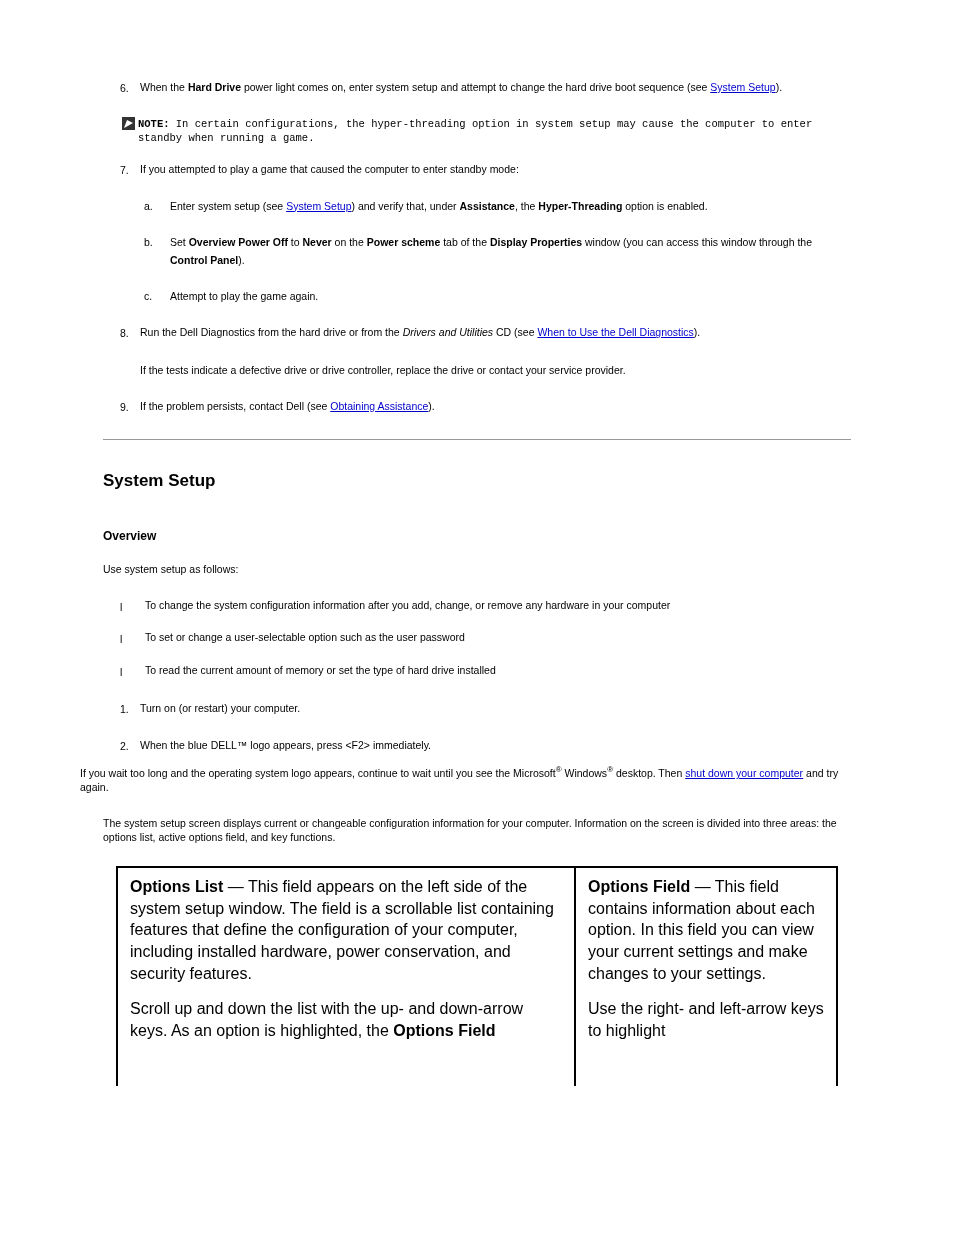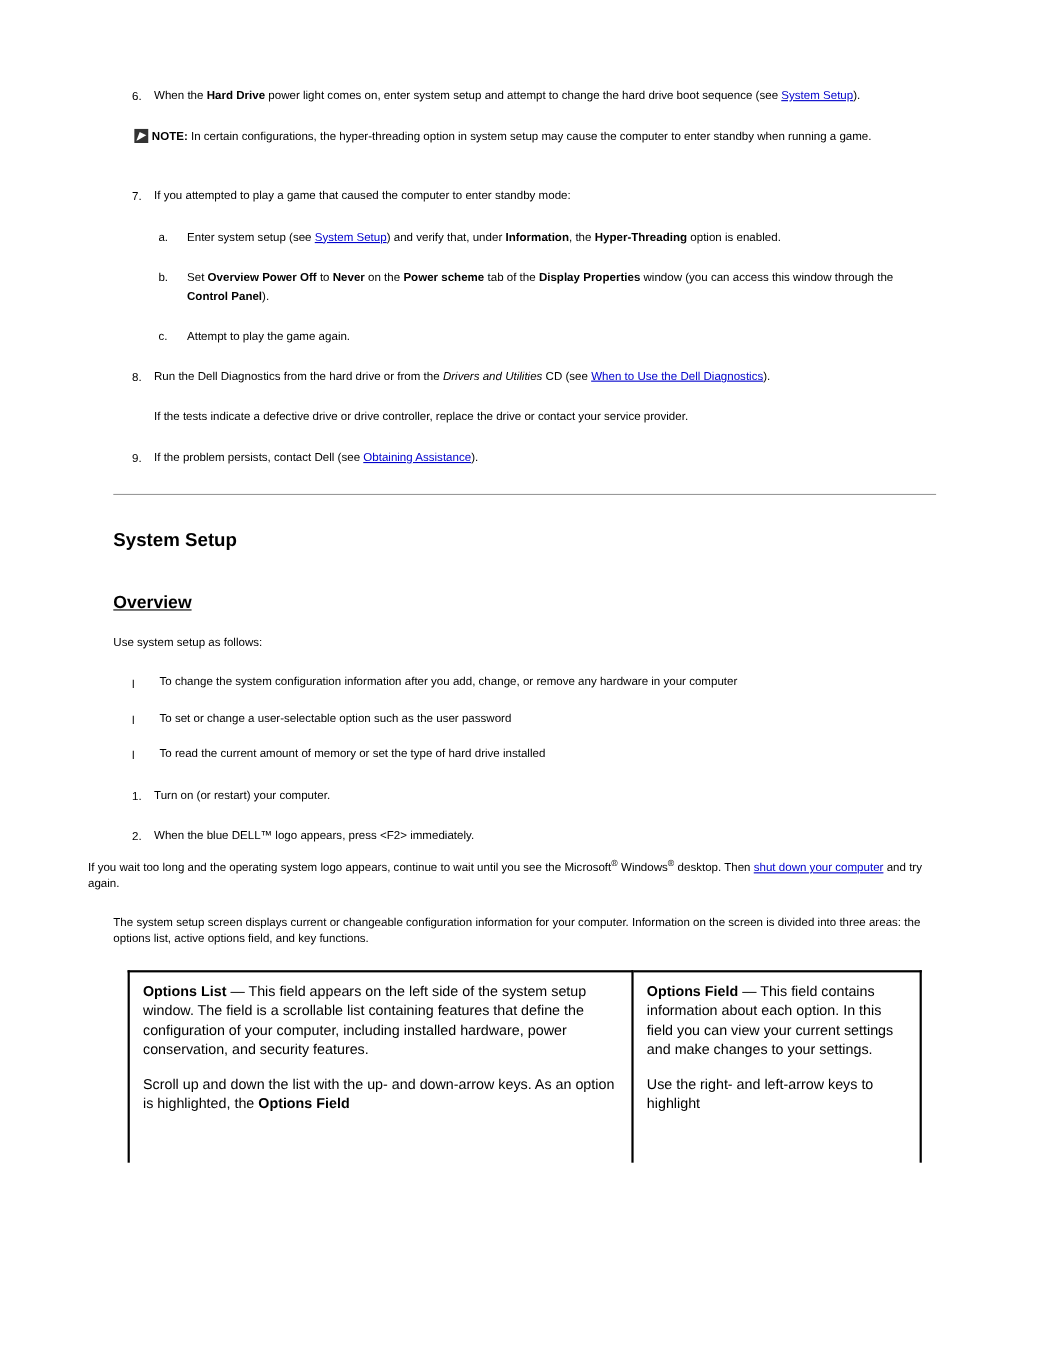--- a/index.html
+++ b/index.html
@@ -46,21 +46,22 @@
   }
   .conclusion {
     margin-left: 119px;
     margin-right: 106px;
     margin-bottom: 22px;
   }
   .note-row {
     display: flex;
     margin-left: 119px;
     margin-right: 106px;
-    margin-bottom: 40px;
+    margin-bottom: 16px;
+    font-family: Liberation Mono, monospace;
   }
   .note-icon {
     width: 19px;
     flex-shrink: 0;
     display: flex;
     align-items: flex-start;
     justify-content: center;
   }
   .note-text {
     flex: 1;
@@ -76,24 +77,23 @@
     margin: 25px 103px 30px 103px;
     border: none;
     border-top: 1px solid #999999;
   }
   h2.section-title {
     font-size: 17px;
     font-weight: bold;
     margin: 0 0 35px 103px;
   }
   h3.sub-title {
-    font-size: 16px;
+    font-size: 12px;
     font-weight: bold;
     margin: 0 0 18px 103px;
-    text-decoration: underline;
   }
   .body-para {
     margin-left: 103px;
     margin-right: 106px;
     margin-bottom: 22px;
   }
   .bullet-row {
     display: flex;
     margin-left: 120px;
     margin-right: 106px;
@@ -116,21 +116,21 @@
   .sub-num-item {
     margin-left: 80px;
     margin-right: 106px;
     margin-bottom: 22px;
   }
   .key-table {
     margin: 10px 116px 0 116px;
     border-collapse: collapse;
     width: calc(954px - 116px - 116px);
     table-layout: fixed;
-    font-size: 13px;
+    font-size: 16px;
   }
   .key-table td {
     border: 2px solid #000000;
     border-bottom: none;
     vertical-align: top;
     padding: 8px 12px 45px 12px;
   }
   .key-table td:first-child {
     width: 60%;
   }
@@ -164,21 +164,21 @@
   </div>
 
   <div class="numbered-item">
     <div class="num">7.</div>
     <div class="num-text">If you attempted to play a game that caused the computer to enter standby mode:</div>
   </div>
 
   <div class="numbered-indent">
     <div class="sub-letter">a.</div>
     <div class="sub-text">
-      <span>Enter system setup (see </span><a class="link" href="#">System Setup</a><span>) and verify that, under </span><span class="bold">Information</span><span>, the </span><span class="bold">Hyper-Threading</span><span> option is enabled.</span>
+      <span>Enter system setup (see </span><a class="link" href="#">System Setup</a><span>) and verify that, under </span><span class="bold">Assistance</span><span>, the </span><span class="bold">Hyper-Threading</span><span> option is enabled.</span>
     </div>
   </div>
 
   <div class="numbered-indent">
     <div class="sub-letter">b.</div>
     <div class="sub-text">
       <span>Set </span><span class="bold">Overview Power Off</span><span> to </span><span class="bold">Never</span><span> on the </span><span class="bold">Power scheme</span><span> tab of the </span><span class="bold">Display Properties</span><span> window (you can access this window through the </span>
     </div>
   </div>
   <div class="numbered-indent" style="margin-top:-18px;">

